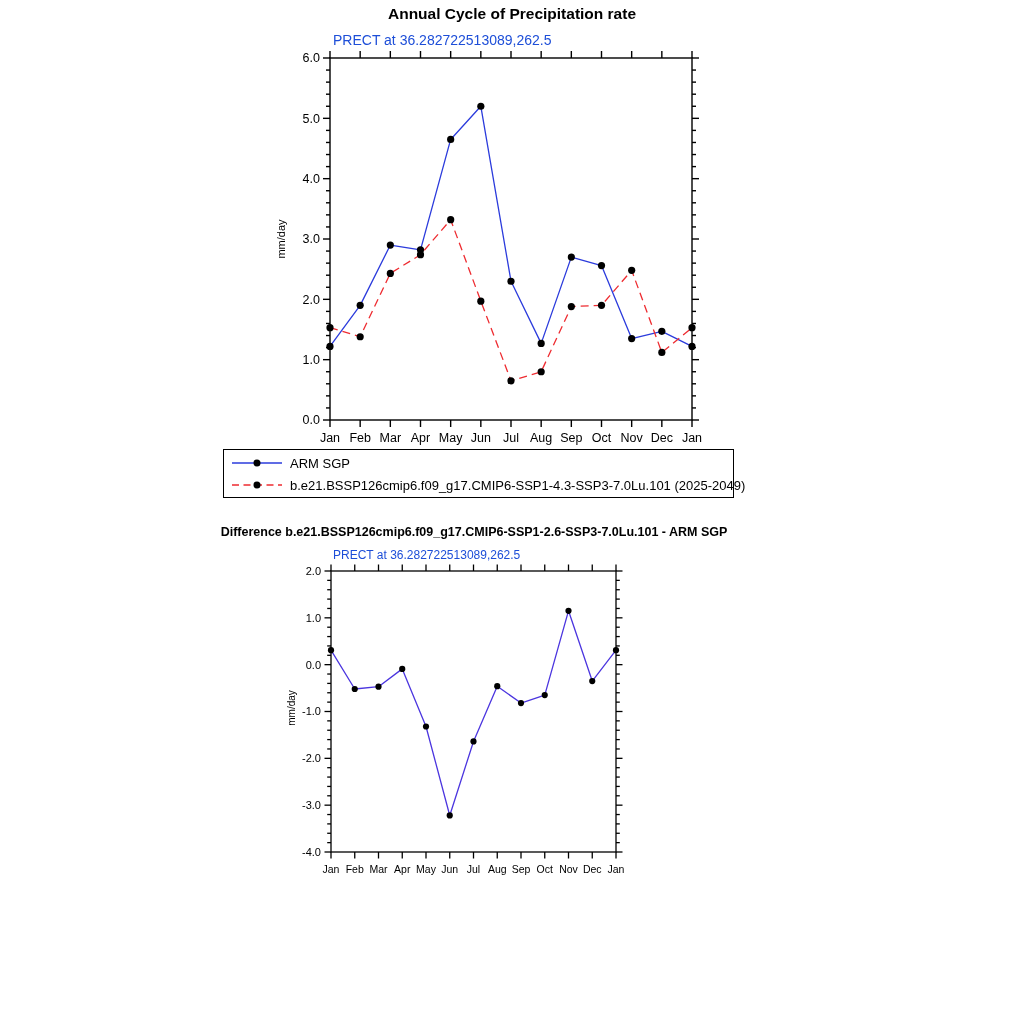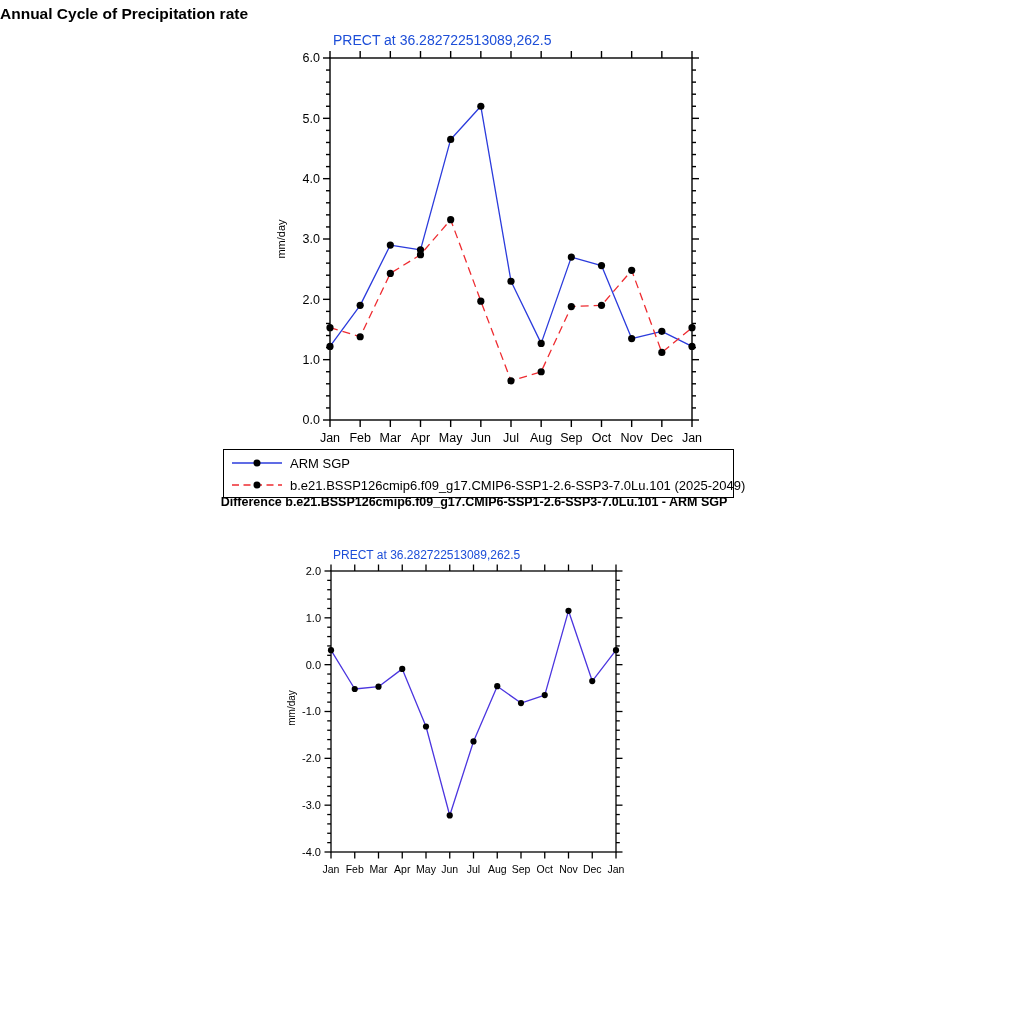--- a/index.html
+++ b/index.html
@@ -23,26 +23,26 @@
   .chart-title {
     position: absolute;
     color: #000;
     font-weight: bold;
     white-space: nowrap;
   }
   .top-title {
     left: 0;
     top: 5px;
     width: 1024px;
-    text-align: left;
+    text-align: center;
     font-size: 15.5px;
   }
   .bottom-title {
     left: 0;
-    top: 495px;
+    top: 525px;
     width: 948px;
     text-align: center;
     font-size: 12.5px;
   }
   .chart-subtitle {
     position: absolute;
     color: #1d4ed8;
     white-space: nowrap;
   }
   .top-subtitle {
@@ -391,17 +391,17 @@
         <line class="sw-line" x1="2" y1="8" x2="52" y2="8" stroke-width="1.4" stroke="#2B3BDC"></line>
         <circle class="sw-dot" cx="27" cy="8" r="3.5" fill="#000000"></circle>
       </svg>
       <span class="legend-label">ARM SGP</span>
     </div>
     <div class="legend-row">
       <svg class="swatch" id="swatch-1" width="56" height="16">
         <line class="sw-line" x1="2" y1="8" x2="52" y2="8" stroke-width="1.4" stroke-dasharray="7 4.5" stroke="#EE2B30"></line>
         <circle class="sw-dot" cx="27" cy="8" r="3.5" fill="#000000"></circle>
       </svg>
-      <span class="legend-label">b.e21.BSSP126cmip6.f09_g17.CMIP6-SSP1-2.6-SSP3-7.0Lu.101 (2025-2049)</span>
+      <span class="legend-label">b.e21.BSSP126cmip6.f09_g17.CMIP6-SSP1-4.3-SSP3-7.0Lu.101 (2025-2049)</span>
     </div>
   </div>
 
 </div>
 
 </body></html>

